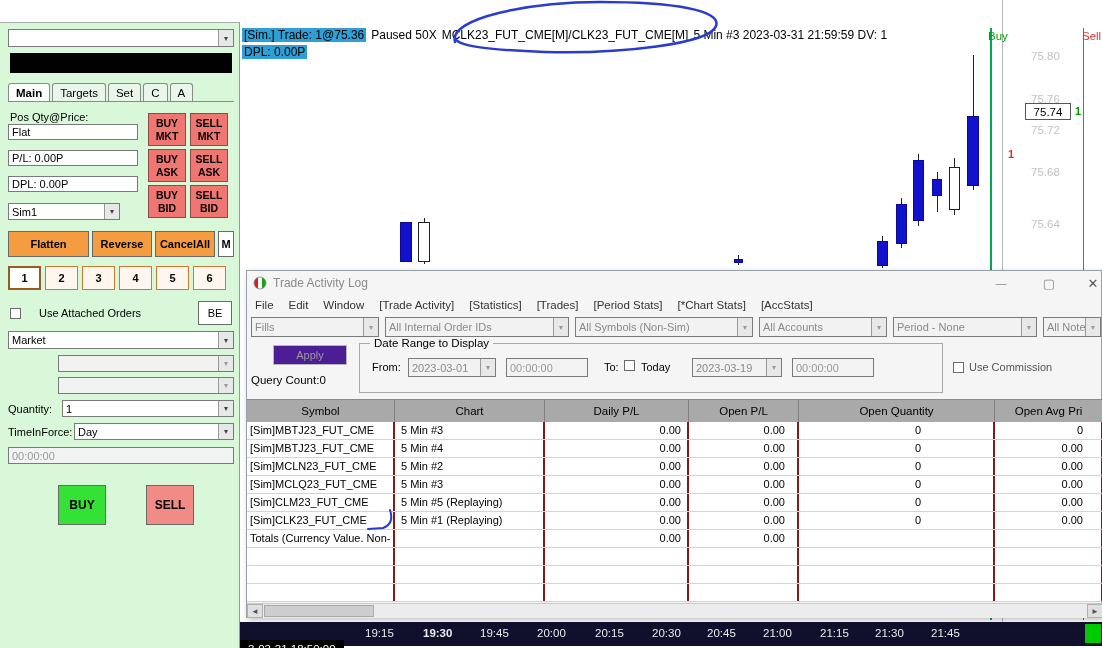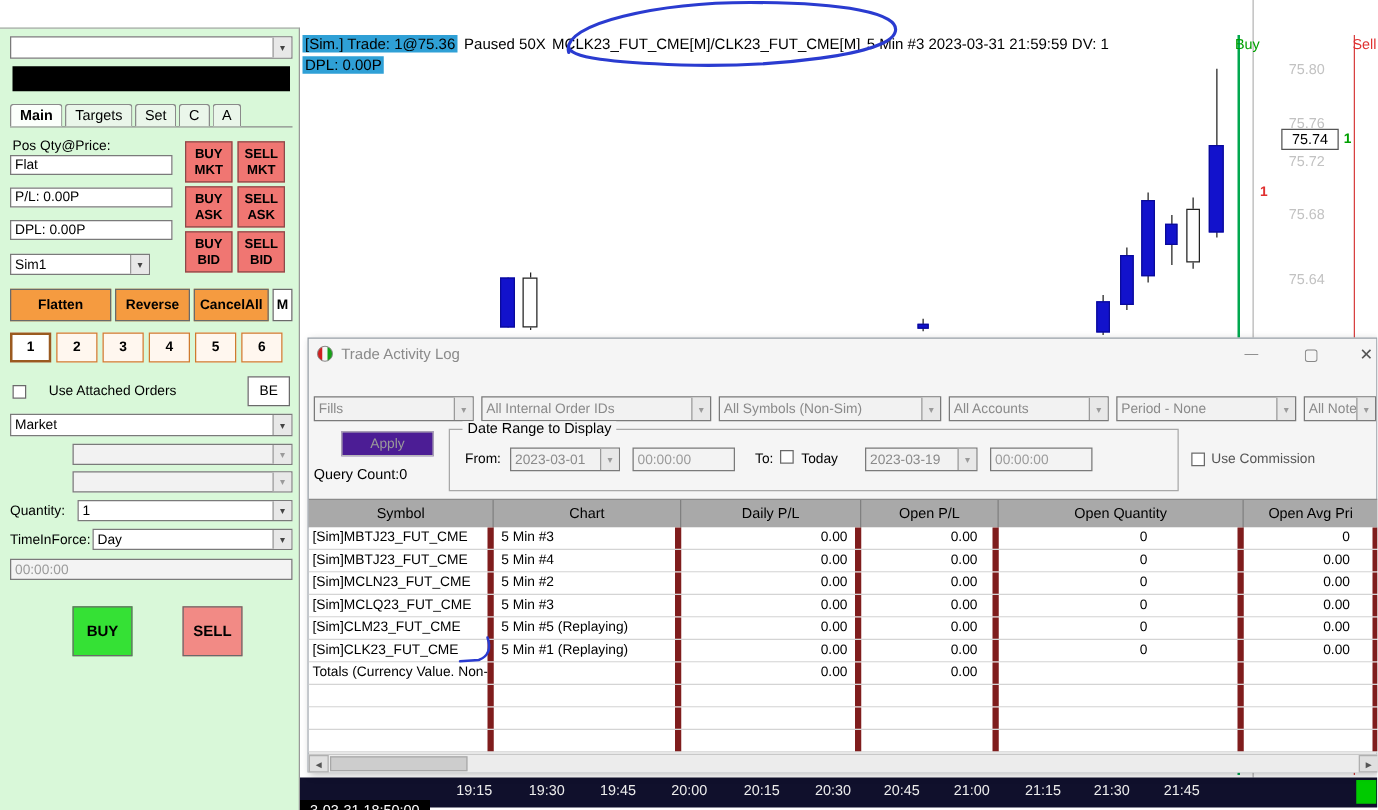--- a/index.html
+++ b/index.html
@@ -112,21 +112,21 @@
   #today-box{position:absolute;left:264px;top:16px;}
   #today-label{left:281px;top:17px;}
   #to-date{left:332px;top:14px;width:90px;height:19px;}
   #to-time{left:432px;top:14px;width:82px;height:19px;}
   #use-commission{position:absolute;left:706px;top:90px;display:flex;gap:5px;align-items:center;color:#555;font-size:11px;}
   #log-table{position:absolute;left:0;top:128px;width:856px;border-top:1px solid #8a8a8a;}
   .t-row{display:grid;grid-template-columns:148px 150px 144px 110px 196px 108px;}
   .t-row.header{background:#a9a9a9;height:22px;}
   .t-row.header .cell{border-right:1px solid #808080;display:flex;align-items:center;justify-content:center;font-size:11.5px;overflow:hidden;}
   #log-table-body .t-row{height:18px;border-bottom:1px solid #d4d4d4;background:#fff;}
-  #log-table-body .cell{border-right:5px solid #7f1d1d;font-size:11px;line-height:17px;white-space:nowrap;overflow:hidden;}
+  #log-table-body .cell{border-right:2px solid #7f1d1d;font-size:11px;line-height:17px;white-space:nowrap;overflow:hidden;}
   .cell.c-sym{padding-left:3px;}
   .cell.c-chart{padding-left:6px;}
   .cell.c-daily{text-align:right;padding-right:6px;}
   .cell.c-open{text-align:right;padding-right:12px;}
   .cell.c-qty{text-align:right;padding-right:72px;}
   .cell.c-avg{text-align:right;padding-right:18px;}
   #log-hscroll{position:absolute;left:0;top:332px;width:856px;height:15px;background:#ececec;border-top:1px solid #c8c8c8;}
   .scroll-arrow{position:absolute;top:0;width:16px;height:14px;background:#e0e0e0;border:1px solid #b0b0b0;color:#555;font-size:8px;display:flex;align-items:center;justify-content:center;}
   #scroll-left{left:0;} #scroll-right{right:0;}
   #scroll-left::after{content:"◄";} #scroll-right::after{content:"►";}
@@ -277,21 +277,21 @@
       <div class="price-label" style="top: 166px;">75.68</div>
       <div class="price-label" style="top: 218px;">75.64</div>
     </div>
   <span id="dom-buy-label">Buy</span>
   <span id="dom-sell-label">Sell</span>
 
   <div id="time-axis">
     <div id="status-green"></div>
   <div class="time-label hl" style="left: 0px;">3-03-31 18:50:00</div>
       <div class="time-label" style="left: 125px;">19:15</div>
-      <div class="time-label" style="left: 183px;">19:30</div>
+      <div class="time-label" style="left: 183px; font-weight: bold;">19:30</div>
       <div class="time-label" style="left: 240px;">19:45</div>
       <div class="time-label" style="left: 297px;">20:00</div>
       <div class="time-label" style="left: 355px;">20:15</div>
       <div class="time-label" style="left: 412px;">20:30</div>
       <div class="time-label" style="left: 467px;">20:45</div>
       <div class="time-label" style="left: 523px;">21:00</div>
       <div class="time-label" style="left: 580px;">21:15</div>
       <div class="time-label" style="left: 635px;">21:30</div>
       <div class="time-label" style="left: 691px;">21:45</div>
     </div>
@@ -310,20 +310,32 @@
             <rect x="9" y="0" width="5" height="14" fill="#18a018"></rect>
           </g>
           <circle cx="7" cy="7" r="6" fill="none" stroke="#888" stroke-width="0.8"></circle>
         </svg>
       <span id="log-title">Trade Activity Log</span>
       <span id="btn-min" class="win-btn"></span>
       <span id="btn-max" class="win-btn"></span>
       <span id="btn-close" class="win-btn"></span>
     </div>
 
+    <div id="log-menubar">
+
+    <span class="menu-item">File</span>
+        <span class="menu-item">Edit</span>
+        <span class="menu-item">Window</span>
+        <span class="menu-item">[Trade Activity]</span>
+        <span class="menu-item">[Statistics]</span>
+        <span class="menu-item">[Trades]</span>
+        <span class="menu-item">[Period Stats]</span>
+        <span class="menu-item">[*Chart Stats]</span>
+        <span class="menu-item">[AccStats]</span>
+      </div>
 
     <div id="f0" class="combo disabled">
         <span class="combo-text">Fills</span>
         <span class="combo-arrow"></span>
       </div>
     <div id="f1" class="combo disabled">
         <span class="combo-text">All Internal Order IDs</span>
         <span class="combo-arrow"></span>
       </div>
     <div id="f2" class="combo disabled">

